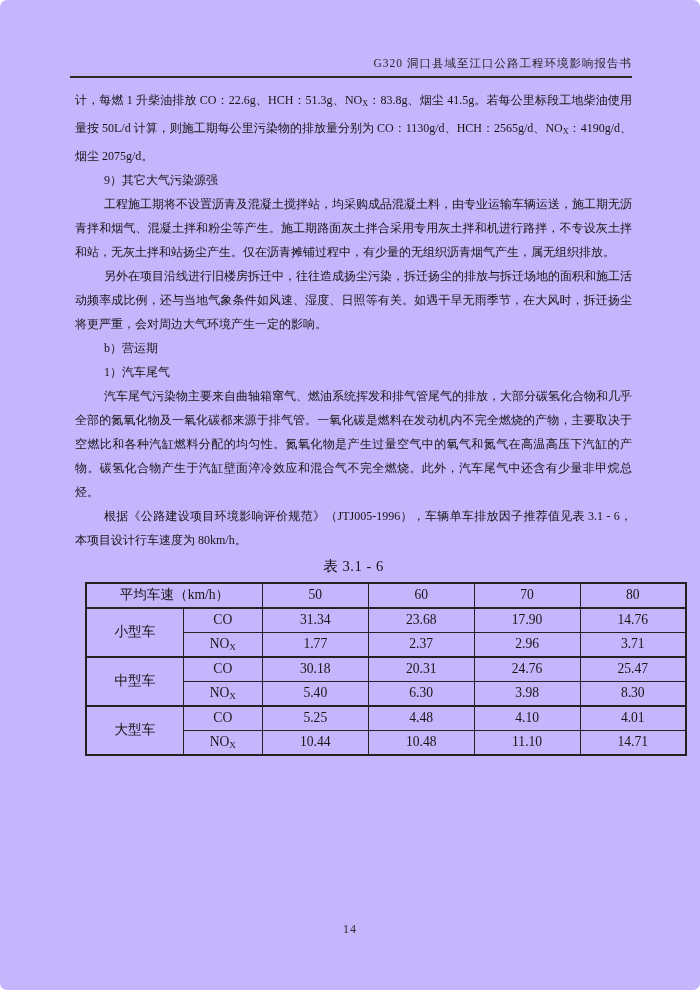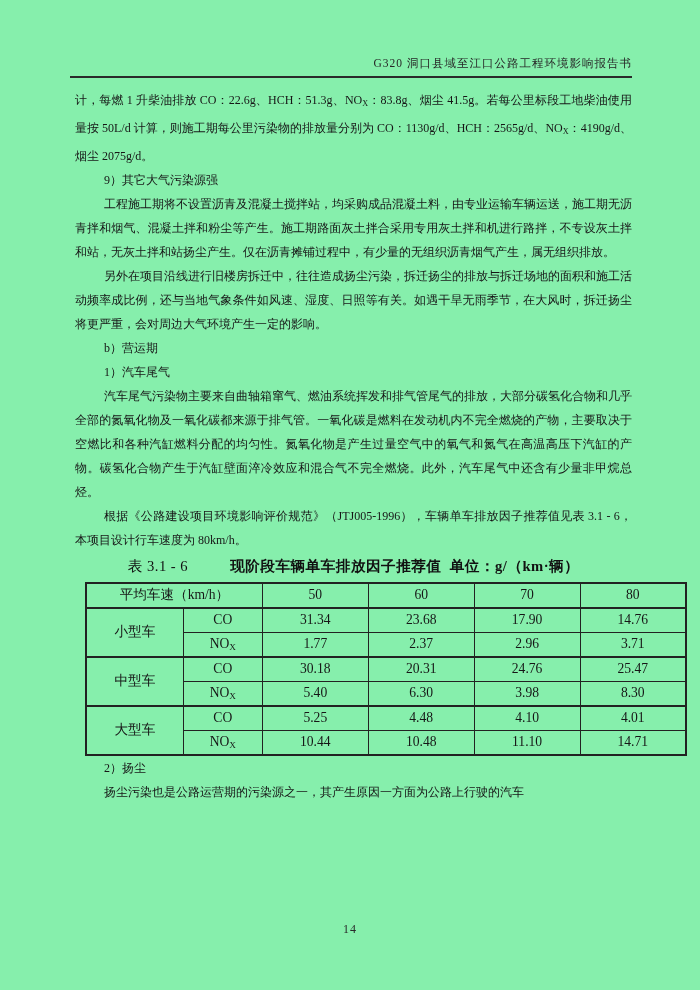--- a/index.html
+++ b/index.html
@@ -4,21 +4,21 @@
 <style>
   * { margin: 0; padding: 0; box-sizing: border-box; }
   html, body { width: 700px; height: 990px; }
   body {
     background: #ffffff;
     color: #1b1b1b;
     font-family: "Liberation Serif", "DejaVu Serif", serif;
     position: relative;
     overflow: hidden;
   }
-  .doc-page { position: absolute; inset: 0; background: #86efac; }
+  .doc-page { position: absolute; inset: 0; background: #c4b5fd; border-radius: 7px; }
 
   
   .doc-header {
     position: absolute;
     top: 56px; left: 70px; right: 68px;
     text-align: right;
     font-size: 11.5px;
     letter-spacing: 1px;
     color: #262626;
     padding-bottom: 5px;
@@ -104,21 +104,20 @@
         <p class="para indent"><span>工程施工期将不设置沥青及混凝土搅拌站，均采购成品混凝土料，由专业运输车辆运送，施工期无沥青拌和烟气、混凝土拌和粉尘等产生。施工期路面灰土拌合采用专用灰土拌和机进行路拌，不专设灰土拌和站，无灰土拌和站扬尘产生。仅在沥青摊铺过程中，有少量的无组织沥青烟气产生，属无组织排放。</span></p>
         <p class="para indent"><span>另外在项目沿线进行旧楼房拆迁中，往往造成扬尘污染，拆迁扬尘的排放与拆迁场地的面积和施工活动频率成比例，还与当地气象条件如风速、湿度、日照等有关。如遇干旱无雨季节，在大风时，拆迁扬尘将更严重，会对周边大气环境产生一定的影响。</span></p>
         <p class="para indent"><span>b）营运期</span></p>
         <p class="para indent"><span>1）汽车尾气</span></p>
         <p class="para indent"><span>汽车尾气污染物主要来自曲轴箱窜气、燃油系统挥发和排气管尾气的排放，大部分碳氢化合物和几乎全部的氮氧化物及一氧化碳都来源于排气管。一氧化碳是燃料在发动机内不完全燃烧的产物，主要取决于空燃比和各种汽缸燃料分配的均匀性。氮氧化物是产生过量空气中的氧气和氮气在高温高压下汽缸的产物。碳氢化合物产生于汽缸壁面淬冷效应和混合气不完全燃烧。此外，汽车尾气中还含有少量非甲烷总烃。</span></p>
         <p class="para indent"><span>根据《公路建设项目环境影响评价规范》（JTJ005-1996），车辆单车排放因子推荐值见表 3.1 - 6，本项目设计行车速度为 80km/h。</span></p>
       </div>
 
     <div class="table-caption">
       <span class="cap-label">表 3.1 - 6</span>
-      <span class="cap-title"><span>现阶段车辆单车排放因子推荐值</span>&nbsp; 单位：g/（km·辆）</span>
     </div>
 
     <table class="emission">
       <colgroup>
         <col style="width:16.2%">
           <col style="width:13.2%">
         <col style="width:17.65%">
           <col style="width:17.65%">
         <col style="width:17.65%">
           <col style="width:17.65%">
@@ -172,22 +171,18 @@
           <tr>
             <td><span>NO</span><span class="sub">X</span></td>
             <td>10.44</td>
             <td>10.48</td>
             <td>11.10</td>
             <td>14.71</td>
           </tr>
         </tbody>
     </table>
 
-    <div id="paras-after">
-        <p class="para indent"><span>2）扬尘</span></p>
-        <p class="para indent"><span>扬尘污染也是公路运营期的污染源之一，其产生原因一方面为公路上行驶的汽车</span></p>
-      </div>
 
   </div>
 
   <div class="page-number">14</div>
 
 </div>
 
 </body></html>

